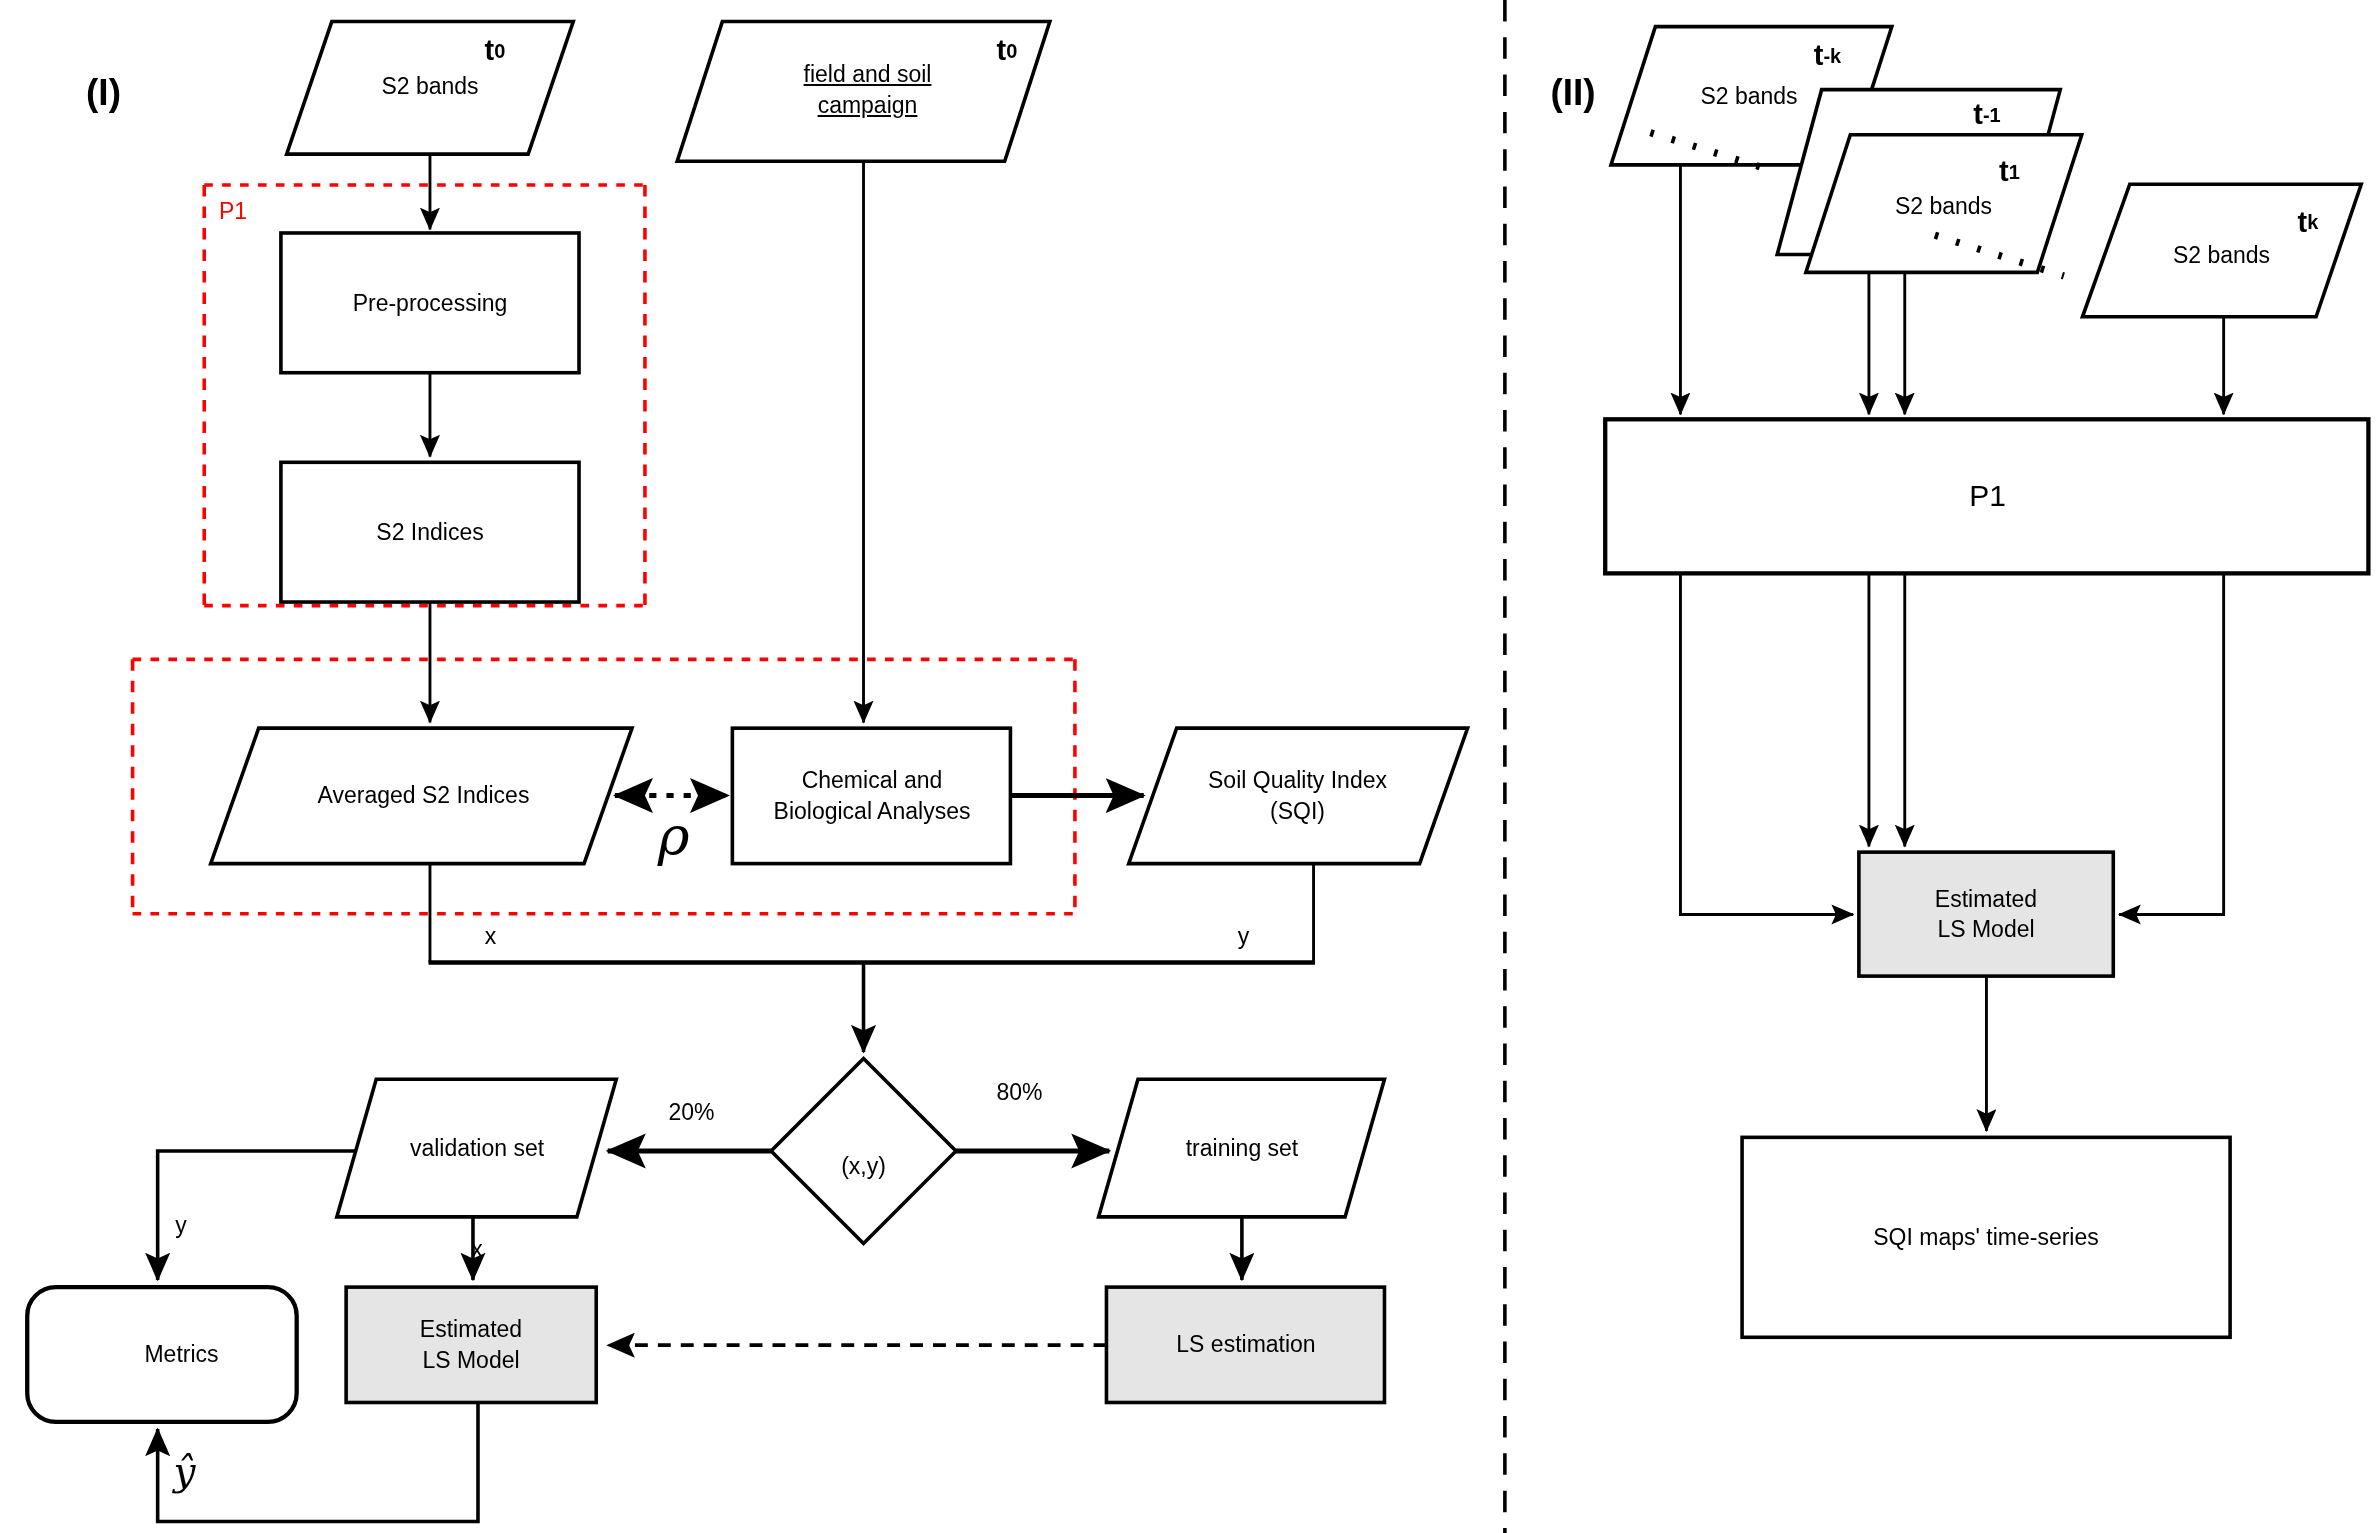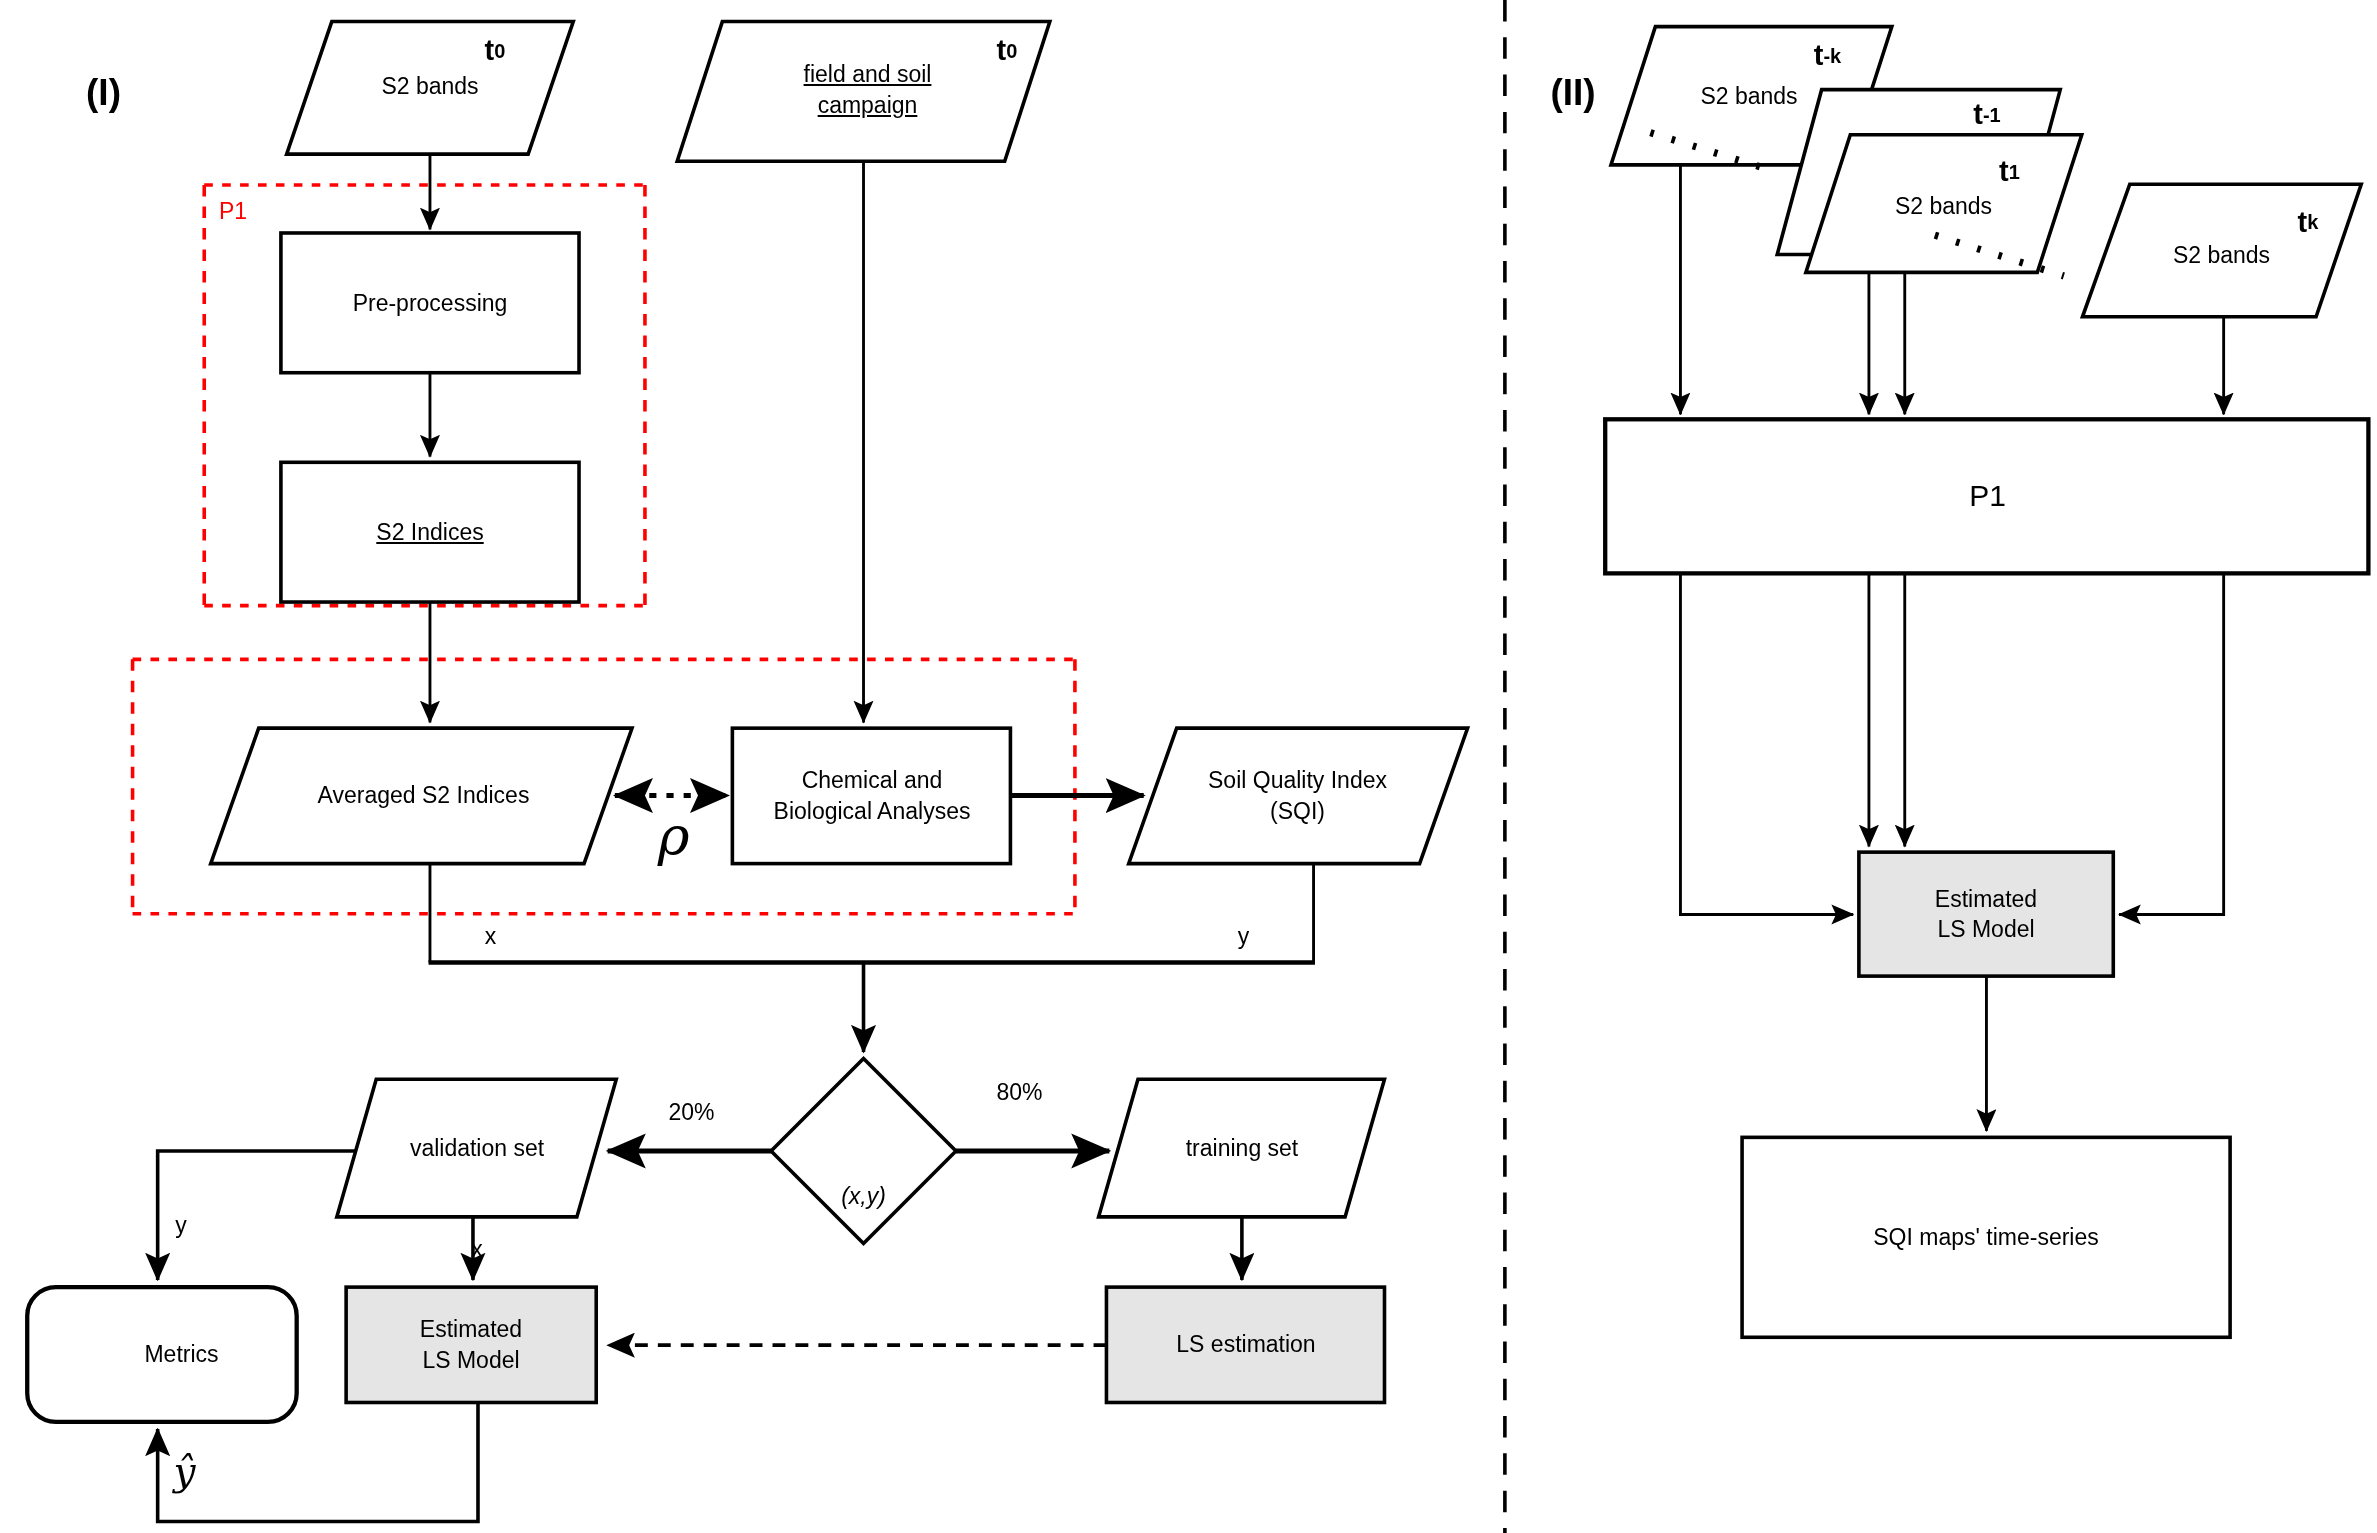--- a/index.html
+++ b/index.html
@@ -117,38 +117,38 @@
 
   <div class="lbl col" style="left:717px;top:43px;width:301px;height:93px;text-decoration:underline;">
     <div>field and soil</div>
     <div>campaign</div>
   </div>
   <div class="lbl tlabel" style="left:971px;top:29px;width:72px;height:43px;"><span>t</span><sub>0</sub></div>
 
   <div class="lbl red" style="left:219px;top:192px;width:79px;height:39px;justify-content:flex-start;">P1</div>
 
   <div class="lbl" style="left:281px;top:233px;width:298px;height:140px;">Pre-processing</div>
-  <div class="lbl" style="left:281px;top:462px;width:298px;height:140px;text-decoration:underline;">S2 Indices</div>
+  <div class="lbl" style="left:281px;top:462px;width:298px;height:140px;">S2 Indices</div>
   <div class="lbl" style="left:237px;top:728px;width:373px;height:135px;">Averaged S2 Indices</div>
 
   <div class="lbl col" style="left:733px;top:728px;width:278px;height:135px;">
     <div>Chemical and</div>
     <div>Biological Analyses</div>
   </div>
   <div class="lbl math rho" style="left:641px;top:801px;width:65px;height:72px;">ρ</div>
 
   <div class="lbl col" style="left:1154px;top:728px;width:287px;height:135px;justify-content:center;">
     <div>Soil Quality Index</div>
     <div>(SQI)</div>
   </div>
 
   <div class="lbl" style="left:462px;top:917px;width:57px;height:39px;">x</div>
   <div class="lbl" style="left:1215px;top:917px;width:57px;height:39px;">y</div>
 
-  <div class="lbl" style="left:771px;top:1104px;width:185px;height:185px;font-style:italic;">(x,y)</div>
+  <div class="lbl" style="left:771px;top:1074px;width:185px;height:185px;">(x,y)</div>
   <div class="lbl" style="left:645px;top:1093px;width:93px;height:39px;">20%</div>
   <div class="lbl" style="left:973px;top:1073px;width:93px;height:39px;">80%</div>
 
   <div class="lbl" style="left:337px;top:1079px;width:280px;height:138px;">validation set</div>
   <div class="lbl" style="left:1099px;top:1079px;width:286px;height:138px;">training set</div>
 
   <div class="lbl" style="left:156px;top:1206px;width:50px;height:39px;">y</div>
   <div class="lbl" style="left:452px;top:1230px;width:50px;height:39px;">x</div>
 
   <div class="lbl" style="left:27px;top:1287px;width:269px;height:135px;padding-left:20px;">Metrics</div>

